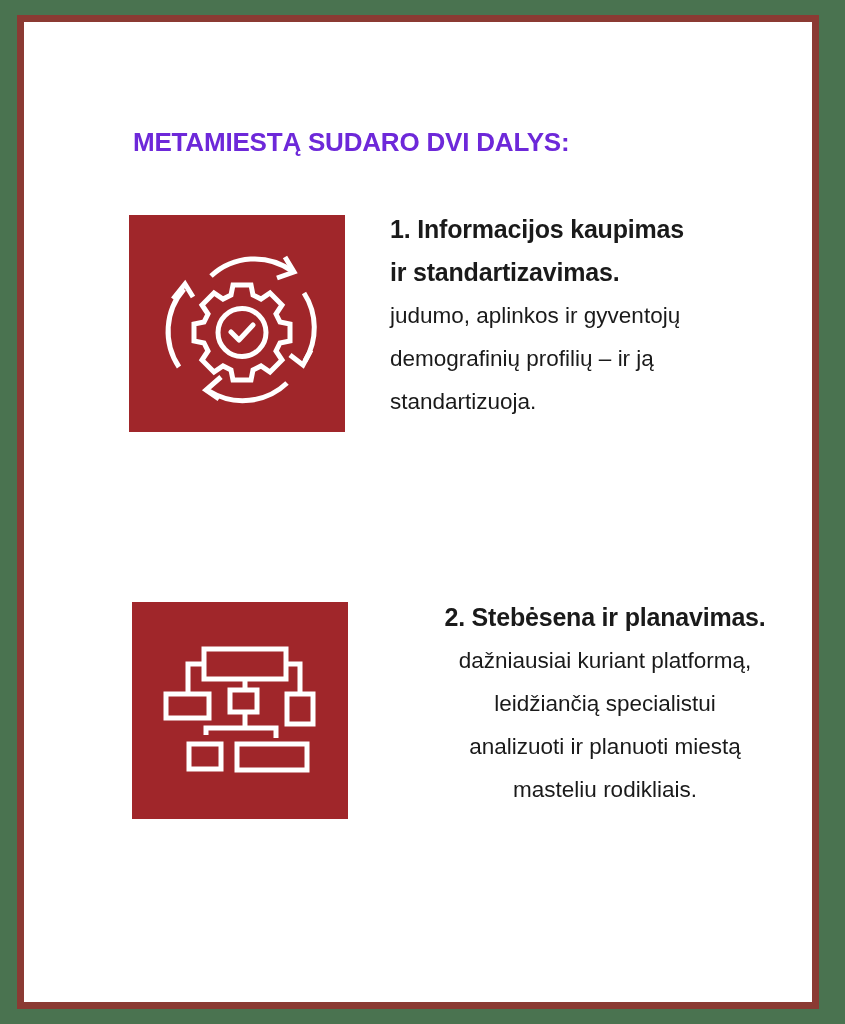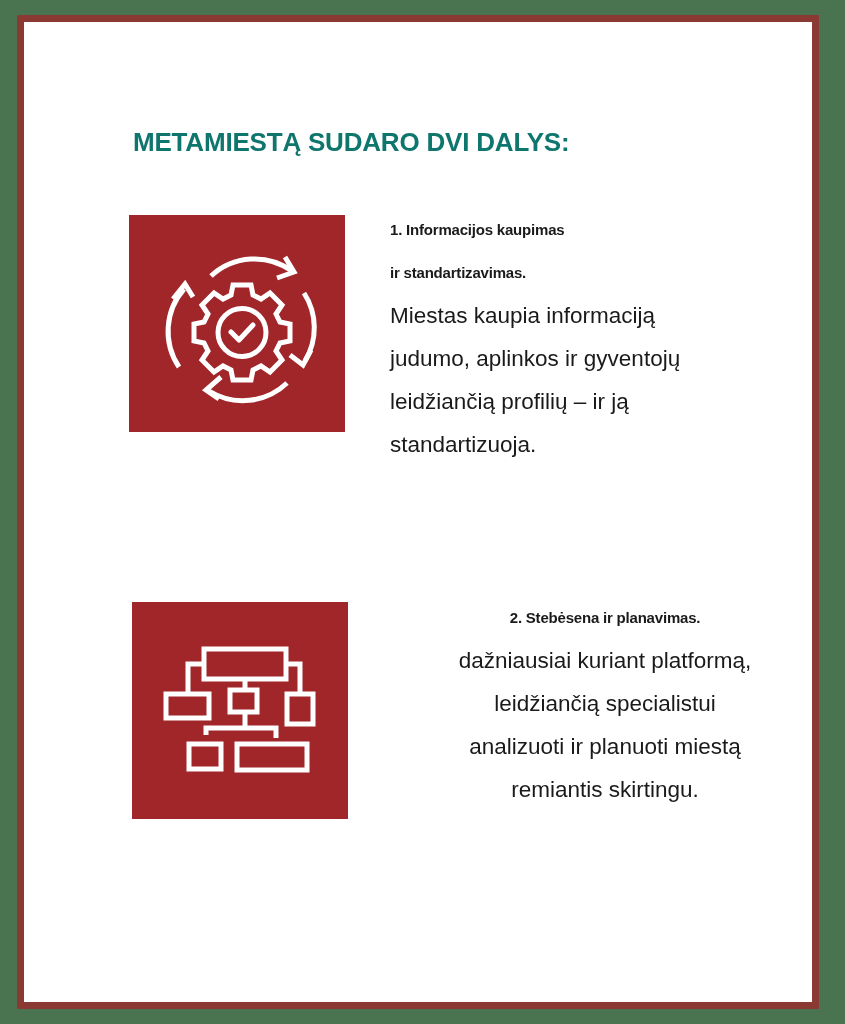--- a/index.html
+++ b/index.html
@@ -25,21 +25,21 @@
     }
     .title {
       position: absolute;
       left: 109px;
       top: 105px;
       margin: 0;
       font-family: "Liberation Sans", sans-serif;
       font-weight: 700;
       font-size: 26px;
       letter-spacing: -0.2px;
-      color: #0f766e;
+      color: #6d28d9;
       white-space: nowrap;
     }
     .icon-box {
       position: absolute;
       width: 216px;
       height: 217px;
       background: #a0262a;
     }
     .icon-box svg {
       position: absolute;
@@ -60,21 +60,21 @@
       line-height: 43px;
     }
     .item-text.one { top: 186px; }
     .item-text.two { top: 574px; text-align: center; }
     .line {
       display: block;
       white-space: nowrap;
     }
     .heading-line {
       font-weight: 700;
-      font-size: 15px;
+      font-size: 25px;
       letter-spacing: -0.2px;
     }
   </style>
 </head>
 <body>
 
 <div class="frame">
   <h1 class="title">METAMIESTĄ SUDARO DVI DALYS:</h1>
 
   <div class="icon-box one">
@@ -91,23 +91,22 @@
 
       <path d="M104 70 L122 70 L124 80 L132 84 L141 78 L153 90 L147 99 L151 107 L161 109 L161 126 L151 128 L147 136 L153 145 L141 157 L132 151 L124 155 L122 165 L104 165 L102 155 L94 151 L85 157 L73 145 L79 136 L75 128 L65 126 L65 109 L75 107 L79 99 L73 90 L85 78 L94 84 L102 80 Z"></path>
       <circle cx="113" cy="117.5" r="24"></circle>
       <path d="M102 117 L110 125 L124 110" stroke-linecap="round" stroke-linejoin="round"></path>
     </svg>
   </div>
 
   <div class="item-text one">
     <span class="line heading-line">1. Informacijos kaupimas</span>
     <span class="line heading-line">ir standartizavimas.</span>
-    <span class="line">Miestas kaupia informaciją</span>
     <span class="line">judumo, aplinkos ir gyventojų</span>
-    <span class="line">leidžiančią profilių – ir ją</span>
+    <span class="line">demografinių profilių – ir ją</span>
     <span class="line">standartizuoja.</span>
   </div>
 
   <div class="icon-box two">
     <svg viewBox="0 0 216 217" fill="none" stroke="#ffffff" stroke-width="5" stroke-linejoin="miter">
 
       <rect x="72" y="47" width="82" height="30"></rect>
 
       <rect x="34" y="92" width="43" height="24"></rect>
 
@@ -125,15 +124,15 @@
       <path d="M113 110 L113 126"></path>
       <path d="M74 133 L74 126 L144 126 L144 136"></path>
     </svg>
   </div>
 
   <div class="item-text two">
     <span class="line heading-line">2. Stebėsena ir planavimas.</span>
     <span class="line">dažniausiai kuriant platformą,</span>
     <span class="line">leidžiančią specialistui</span>
     <span class="line">analizuoti ir planuoti miestą</span>
-    <span class="line">remiantis skirtingu.</span>
+    <span class="line">masteliu rodikliais.</span>
   </div>
 </div>
 
 </body></html>

